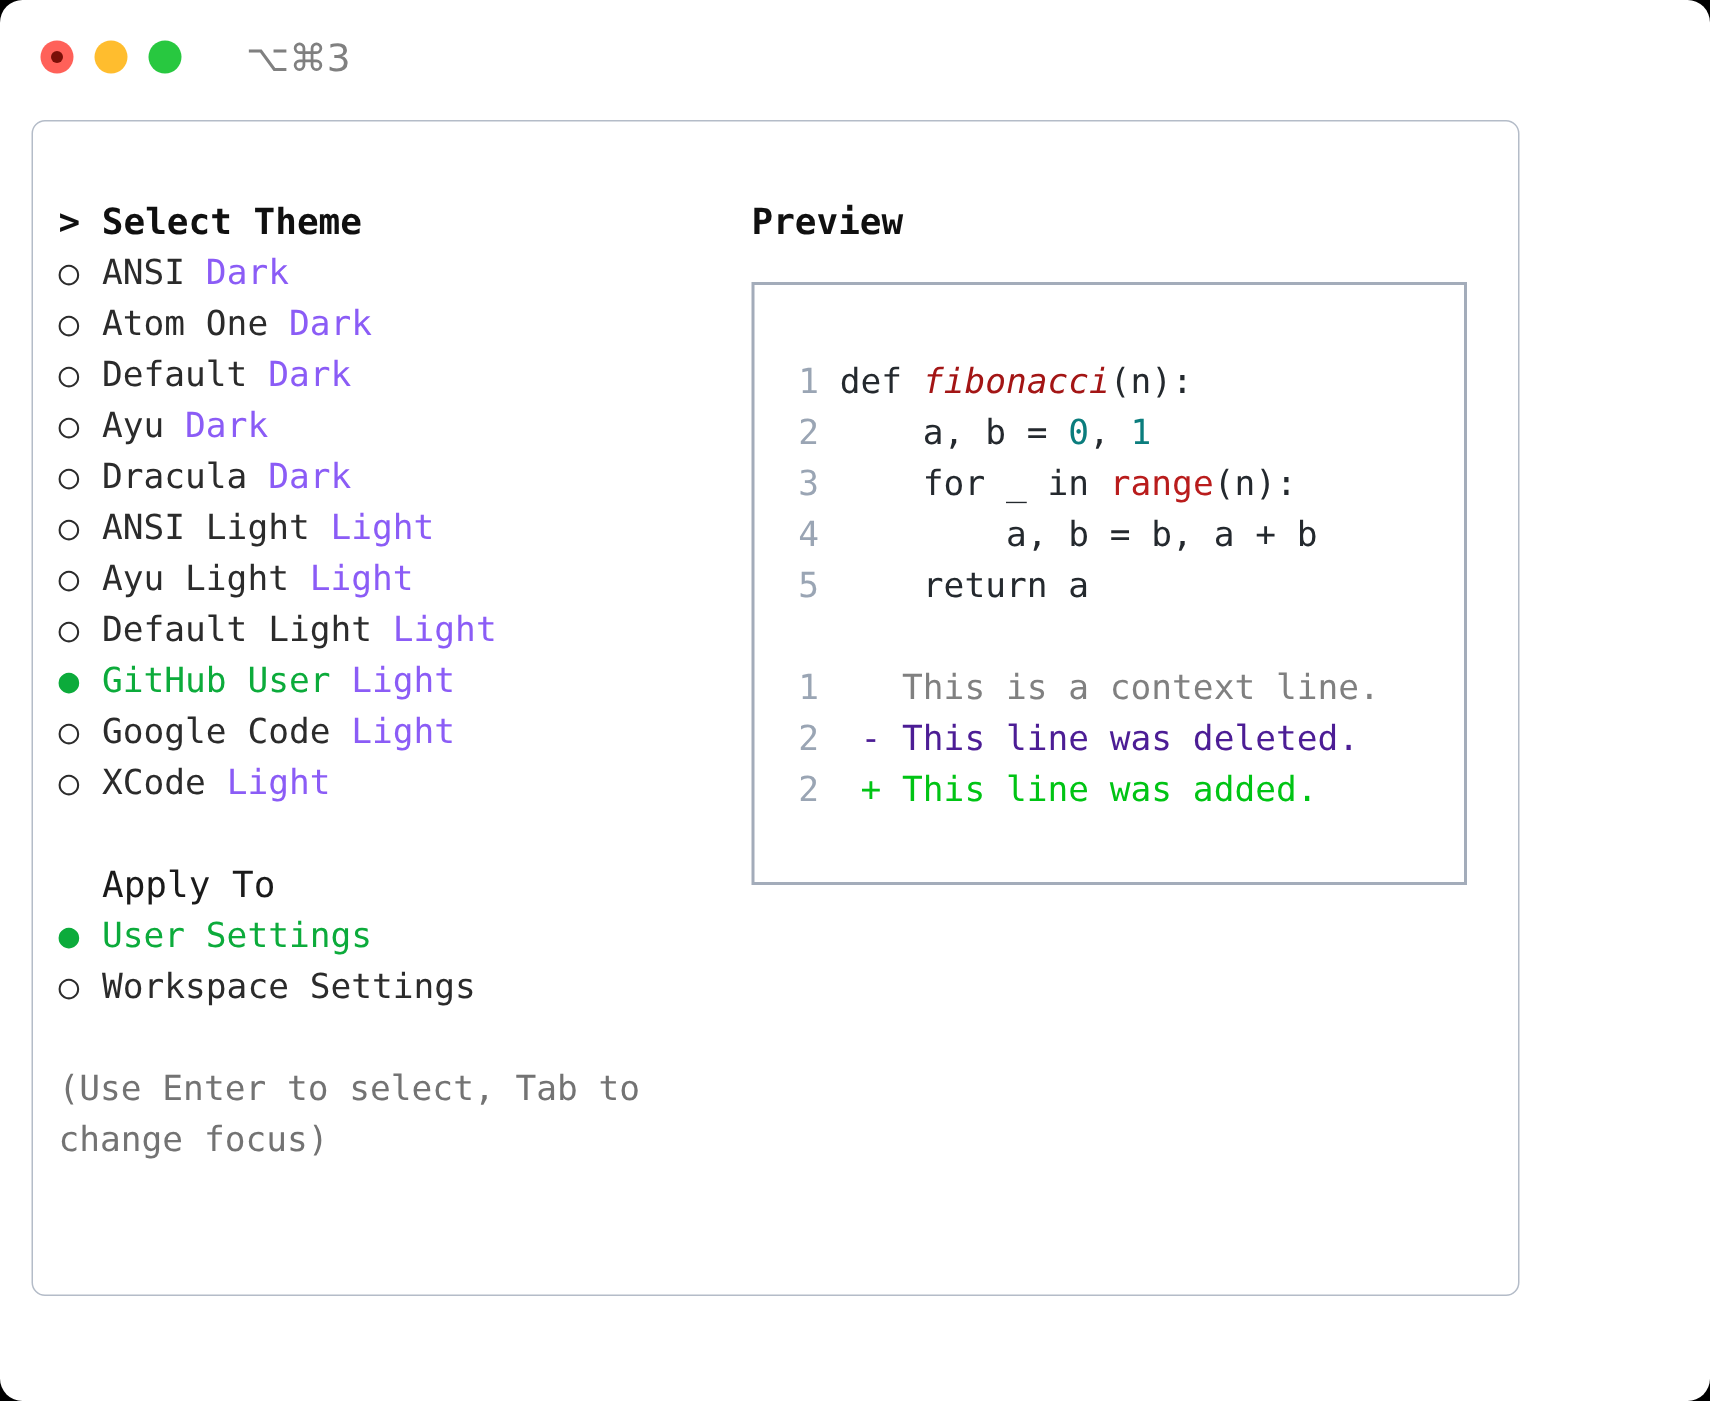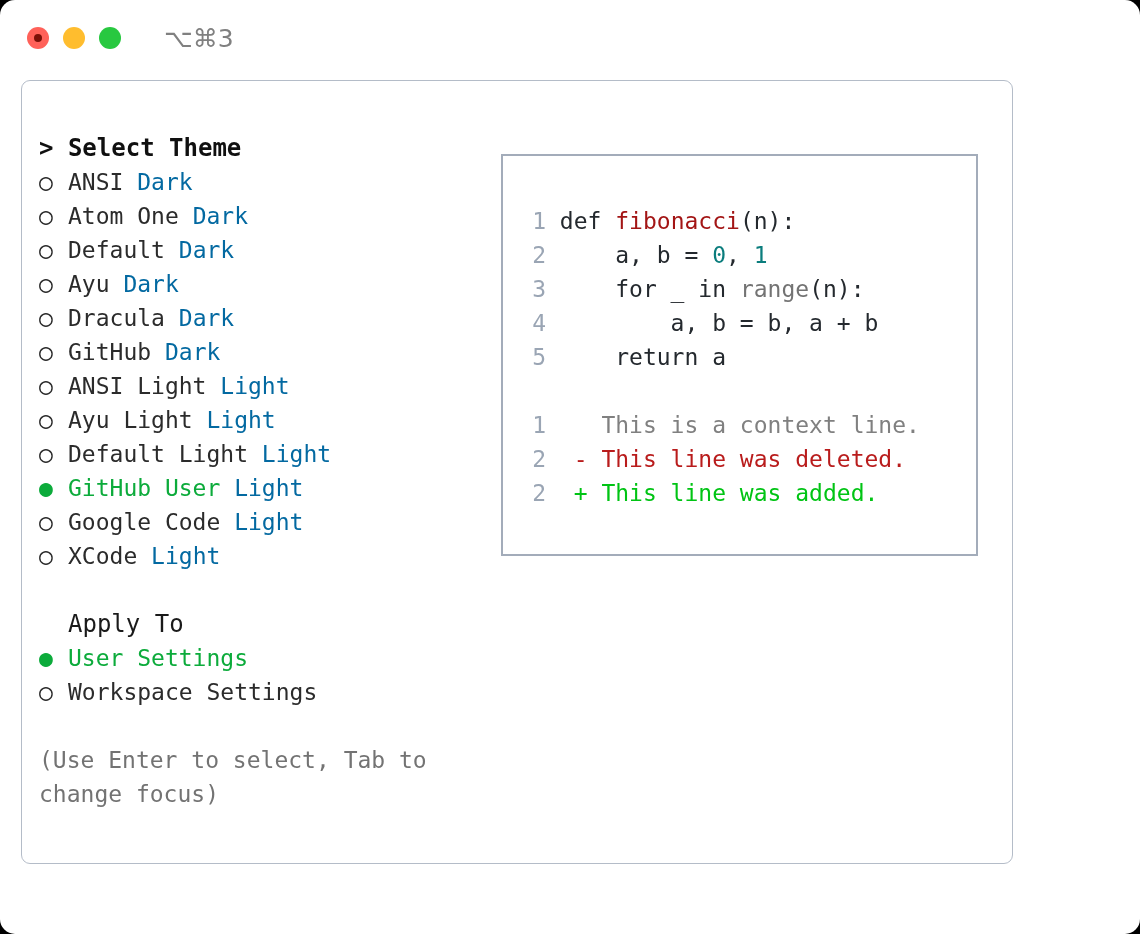--- a/index.html
+++ b/index.html
@@ -123,21 +123,21 @@
     display: block;
   }
   .bullet {
     display: inline-block;
     width: 29px;
     color: #2b2b2b;
   }
   .opt-row.selected .bullet,
   .opt-row.selected .opt-label { color: #0cab3b; }
   .opt-label { color: #2b2b2b; }
-  .opt-kind  { color: #0369a1; }
+  .opt-kind  { color: #8b5cf6; }
 
   .spacer-line { height: 34px; }
 
   .hint {
     margin-top: 34px;
     font-size: 23px;
     line-height: 34px;
     color: #737373;
     width: 410px;
     white-space: normal;
@@ -169,25 +169,25 @@
     white-space: pre;
   }
   .code-line { white-space: pre; }
   .ln {
     display: inline-block;
     width: 26px;
     text-align: right;
     color: #9aa5b4;
   }
   .tok-plain { color: #24292e; }
-  .tok-fn    { color: #a31515; }
+  .tok-fn    { color: #a31515; font-style: italic; }
   .tok-num   { color: #0b7d7d; }
-  .tok-call  { color: #737373; }
+  .tok-call  { color: #b91c1c; }
   .tok-ctx   { color: #808080; }
-  .tok-del   { color: #b91c1c; }
+  .tok-del   { color: #4c1d95; }
   .tok-add   { color: #00c414; }
 </style>
 </head>
 <body>
 
 <div class="window">
 
   <div class="titlebar">
     <div class="lights">
       <div class="light red"></div>
@@ -203,21 +203,20 @@
       <div class="left-col">
 
         <div class="section-title">&gt; Select Theme</div>
 
         <div id="theme-list">
             <div class="opt-row"><span class="bullet">○</span><span class="opt-label">ANSI</span><span class="opt-kind"> Dark</span></div>
             <div class="opt-row"><span class="bullet">○</span><span class="opt-label">Atom One</span><span class="opt-kind"> Dark</span></div>
             <div class="opt-row"><span class="bullet">○</span><span class="opt-label">Default</span><span class="opt-kind"> Dark</span></div>
             <div class="opt-row"><span class="bullet">○</span><span class="opt-label">Ayu</span><span class="opt-kind"> Dark</span></div>
             <div class="opt-row"><span class="bullet">○</span><span class="opt-label">Dracula</span><span class="opt-kind"> Dark</span></div>
-            <div class="opt-row"><span class="bullet">○</span><span class="opt-label">GitHub</span><span class="opt-kind"> Dark</span></div>
             <div class="opt-row"><span class="bullet">○</span><span class="opt-label">ANSI Light</span><span class="opt-kind"> Light</span></div>
             <div class="opt-row"><span class="bullet">○</span><span class="opt-label">Ayu Light</span><span class="opt-kind"> Light</span></div>
             <div class="opt-row"><span class="bullet">○</span><span class="opt-label">Default Light</span><span class="opt-kind"> Light</span></div>
             <div class="opt-row selected"><span class="bullet">●</span><span class="opt-label">GitHub User</span><span class="opt-kind"> Light</span></div>
             <div class="opt-row"><span class="bullet">○</span><span class="opt-label">Google Code</span><span class="opt-kind"> Light</span></div>
             <div class="opt-row"><span class="bullet">○</span><span class="opt-label">XCode</span><span class="opt-kind"> Light</span></div>
           </div>
 
         <div class="spacer-line"></div>
 
@@ -225,20 +224,21 @@
 
         <div id="apply-list">
             <div class="opt-row selected"><span class="bullet">●</span><span class="opt-label">User Settings</span></div>
             <div class="opt-row"><span class="bullet">○</span><span class="opt-label">Workspace Settings</span></div>
           </div>
 
         <div class="hint">(Use Enter to select, Tab to change focus)</div>
       </div>
 
       <div class="right-col">
+        <div class="preview-title">Preview</div>
 
         <div class="preview-box">
           <div class="code" id="code-block"><div class="code-line"><span class="ln">1</span><span class="tok-plain"> def </span><span class="tok-fn">fibonacci</span><span class="tok-plain">(n):</span></div><div class="code-line"><span class="ln">2</span><span class="tok-plain">     a, b = </span><span class="tok-num">0</span><span class="tok-plain">, </span><span class="tok-num">1</span></div><div class="code-line"><span class="ln">3</span><span class="tok-plain">     for _ in </span><span class="tok-call">range</span><span class="tok-plain">(n):</span></div><div class="code-line"><span class="ln">4</span><span class="tok-plain">         a, b = b, a + b</span></div><div class="code-line"><span class="ln">5</span><span class="tok-plain">     return a</span></div><div class="code-line"><span class="ln"></span>&nbsp;</div><div class="code-line"><span class="ln">1</span><span class="tok-ctx">    This is a context line.</span></div><div class="code-line"><span class="ln">2</span><span class="tok-del">  - This line was deleted.</span></div><div class="code-line"><span class="ln">2</span><span class="tok-add">  + This line was added.</span></div></div>
         </div>
       </div>
 
     </div>
   </div>
 </div>
 

